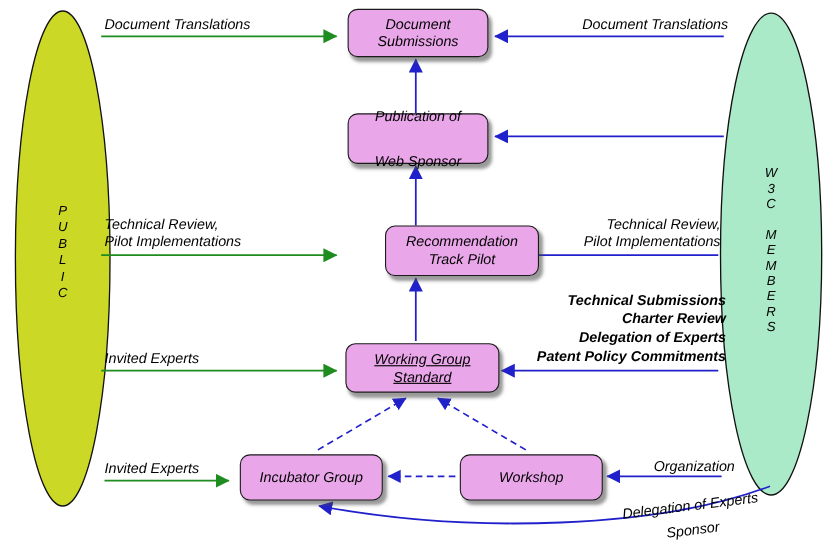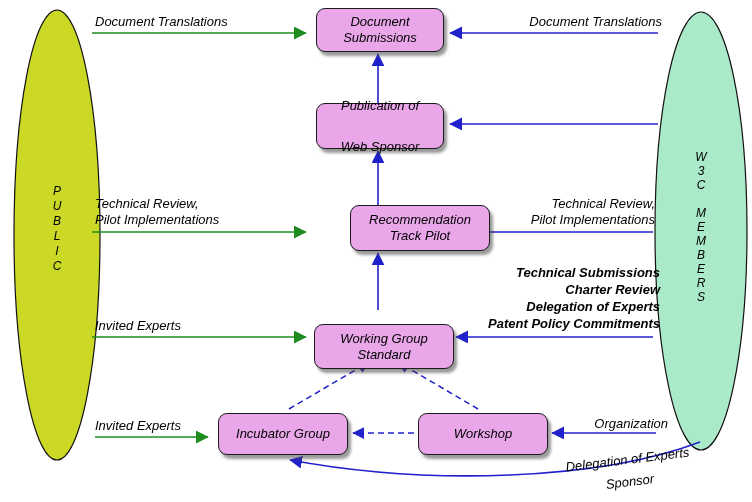--- a/index.html
+++ b/index.html
@@ -94,21 +94,21 @@
   <div class="box" style="left:316px; top:103px; width:126px; height:44px;gap:25px;">
     <span>Publication of</span>
     <span>Web Sponsor</span>
   </div>
 
   <div class="box" style="left:314px; top:205px; width:138px; height:44px;margin-left:36px;">
     <span>Recommendation</span>
     <span>Track Pilot</span>
   </div>
 
-  <div class="box" style="left:314px; top:324px; width:138px; height:43px;">
+  <div class="box" style="left:314px; top:312px; width:138px; height:43px;text-decoration:underline;">
     <span>Working Group</span>
     <span>Standard</span>
   </div>
 
   <div class="box" style="left:218px; top:413px; width:128px; height:40px;">
     <span>Incubator Group</span>
   </div>
 
   <div class="box" style="left:418px; top:413px; width:128px; height:40px;">
     <span>Workshop</span>

